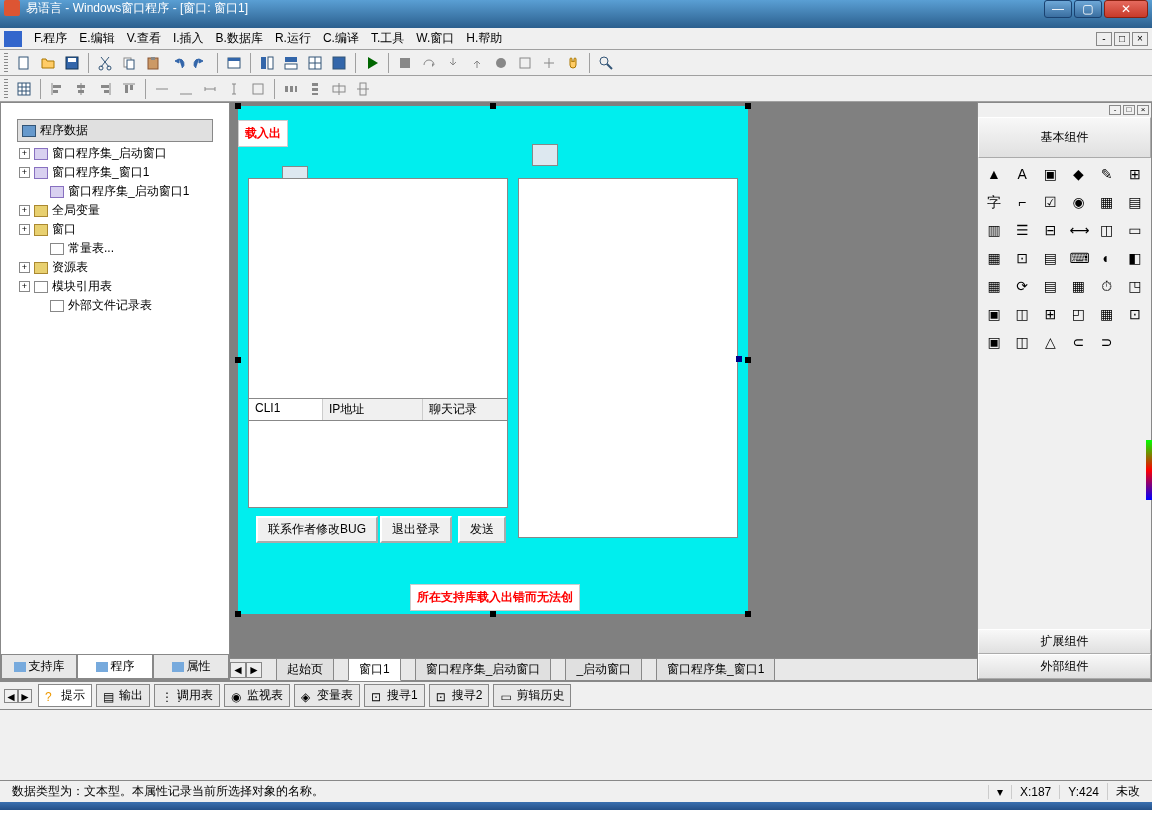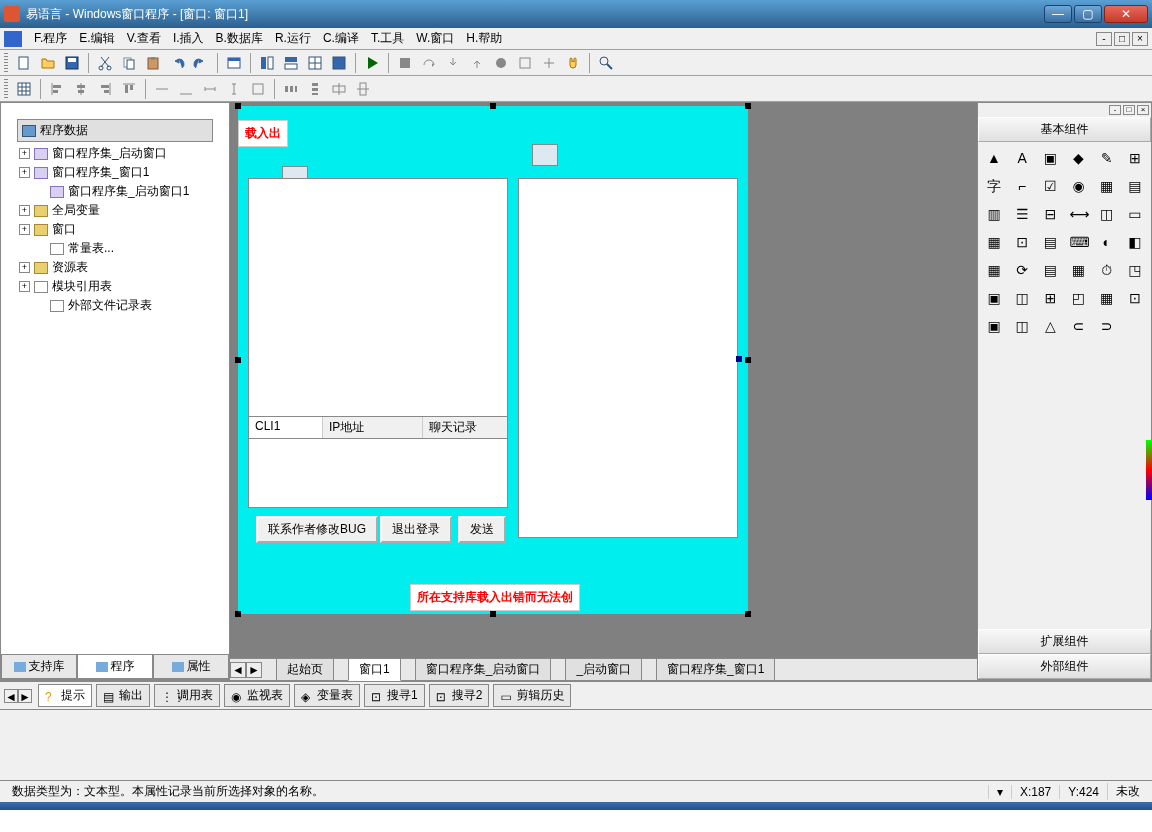--- a/index.html
+++ b/index.html
@@ -1,19 +1,19 @@
 <!DOCTYPE html>
 <html><head>
 <meta charset="utf-8">
 <style>
 * { margin: 0; padding: 0; box-sizing: border-box; font-family: "SimSun", "宋体", sans-serif; font-size: 12px; }
 body { background: #fff; overflow: hidden; width: 1152px; height: 832px; }
 
 
-.titlebar { height: 28px; background: linear-gradient(to bottom, #5a9fd4, #2b5f8e); display: flex; align-items: center; color: #fff; padding: 0 4px; }
+.titlebar { height: 28px; background: linear-gradient(to bottom, #5a9fd4, #2b5f8e); display: flex; align-items: flex-start; color: #fff; padding: 0 4px; }
 .titlebar .app-icon { width: 16px; height: 16px; background: #d53; margin-right: 6px; border-radius: 2px; }
 .titlebar .title { flex: 1; font-size: 12px; }
 .titlebar .win-btns { display: flex; gap: 2px; }
 .titlebar .win-btn { width: 28px; height: 18px; background: linear-gradient(to bottom,#6ea8d8,#3a6ea0); border: 1px solid #1a4270; border-radius: 3px; display: flex; align-items: center; justify-content: center; color: #fff; }
 .titlebar .win-btn.close { background: linear-gradient(to bottom,#e56a5e,#c83a2a); border-color: #8a2010; width: 44px; }
 
 
 .menubar { height: 22px; background: #f0f0f0; display: flex; align-items: center; padding: 0 4px; border-bottom: 1px solid #a0a0a0; position: relative; }
 .menubar .mdi-icon { width: 18px; height: 16px; background: #36c; margin-right: 6px; }
 .menubar .menu-item { padding: 2px 6px; cursor: default; }
@@ -65,21 +65,21 @@
 
 .bottom-tabs { position: absolute; left: 0; bottom: 0; display: flex; background: #e8e8e8; border-top: 1px solid #888; width: 100%; height: 22px; align-items: center; }
 .bottom-tabs .btab { padding: 2px 10px; border: 1px solid #888; background: #e0e0e0; margin-left: 14px; }
 .bottom-tabs .btab.active { background: #fff; border-bottom: 1px solid #fff; }
 .bottom-tabs .nav { width: 16px; height: 16px; border: 1px solid #888; background: #eee; text-align: center; line-height: 14px; }
 
 
 .right-panel { width: 175px; background: #f0f0f0; border: 1px solid #888; display: flex; flex-direction: column; }
 .right-panel .sys-btns { display: flex; justify-content: flex-end; padding: 2px; gap: 2px; }
 .right-panel .sys-btns span { width: 12px; height: 10px; border: 1px solid #888; font-size: 8px; text-align: center; line-height: 8px; }
-.palette-header { background: linear-gradient(#f8f8f8,#e0e0e0); text-align: center; padding: 3px; border: 1px outset #fff; }
+.palette-header { background: linear-gradient(#f8f8f8,#e0e0e0); text-align: center; padding: 11px; border: 1px outset #fff; }
 .palette-grid { flex: 1; padding: 4px; display: grid; grid-template-columns: repeat(6, 1fr); gap: 4px; align-content: start; }
 .palette-item { width: 24px; height: 24px; border: 1px solid transparent; display: flex; align-items: center; justify-content: center; }
 .palette-item svg, .palette-item span { width: 18px; height: 16px; font-size: 14px; text-align: center; }
 .palette-footer { }
 .palette-footer div { background: linear-gradient(#f8f8f8,#e0e0e0); text-align: center; padding: 3px; border: 1px outset #fff; }
 
 
 .output-panel { height: 100px; border-top: 2px solid #888; background: #f0f0f0; display: flex; flex-direction: column; }
 .output-tabs { display: flex; align-items: center; padding: 2px 4px; border-bottom: 1px solid #888; }
 .out-tab { padding: 2px 6px; border: 1px solid #888; background: #e8e8e8; margin-right: 4px; display: flex; align-items: center; gap: 4px; }
@@ -443,21 +443,21 @@
         <span class="handle bm"></span>
         <span class="handle br"></span>
 
       <div class="red-label" style="left:0;top:14px">载入出</div>
       <div class="comp-icon" style="left:44px;top:60px"></div>
       <div class="comp-icon" style="left:294px;top:38px"></div>
 
       <div class="white-box" style="left:10px;top:72px;width:260px;height:330px"></div>
       <div class="white-box" style="left:280px;top:72px;width:220px;height:360px"></div>
 
-      <div class="inner-headers" style="left:10px;top:310px;width:260px">
+      <div class="inner-headers" style="left:10px;top:292px;width:260px">
         <span style="width:74px;background:#fff">CLI1</span>
         <span style="width:100px">IP地址</span>
         <span style="flex:1;border-right:none">聊天记录</span>
       </div>
 
       <div class="form-btn" style="left:18px;top:410px">联系作者修改BUG</div>
       <div class="form-btn" style="left:142px;top:410px">退出登录</div>
       <div class="form-btn" style="left:220px;top:410px">发送</div>
 
       <div class="red-label" style="left:172px;top:478px">所在支持库载入出错而无法创</div>

